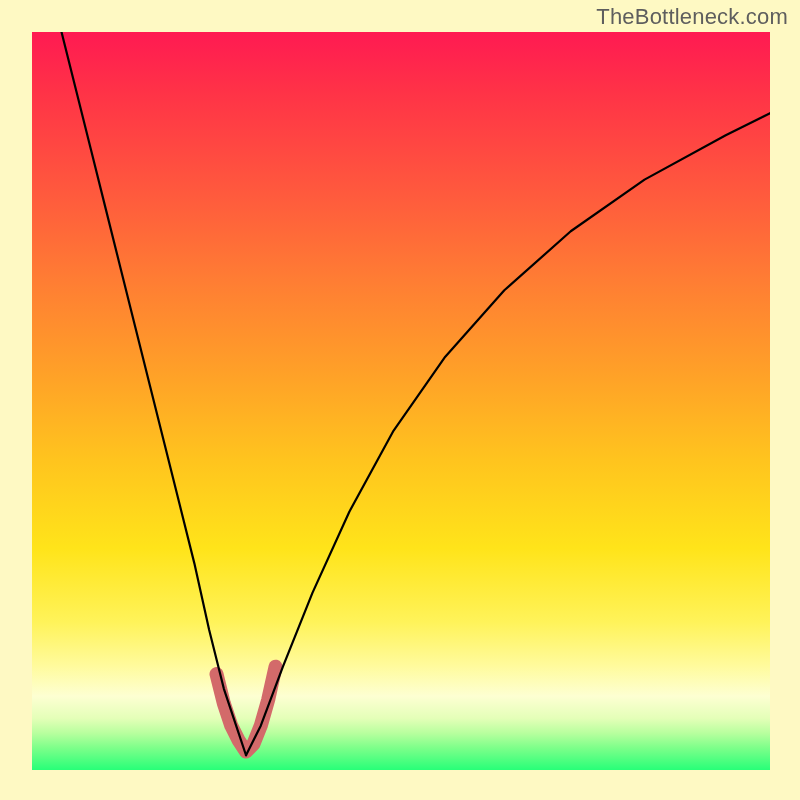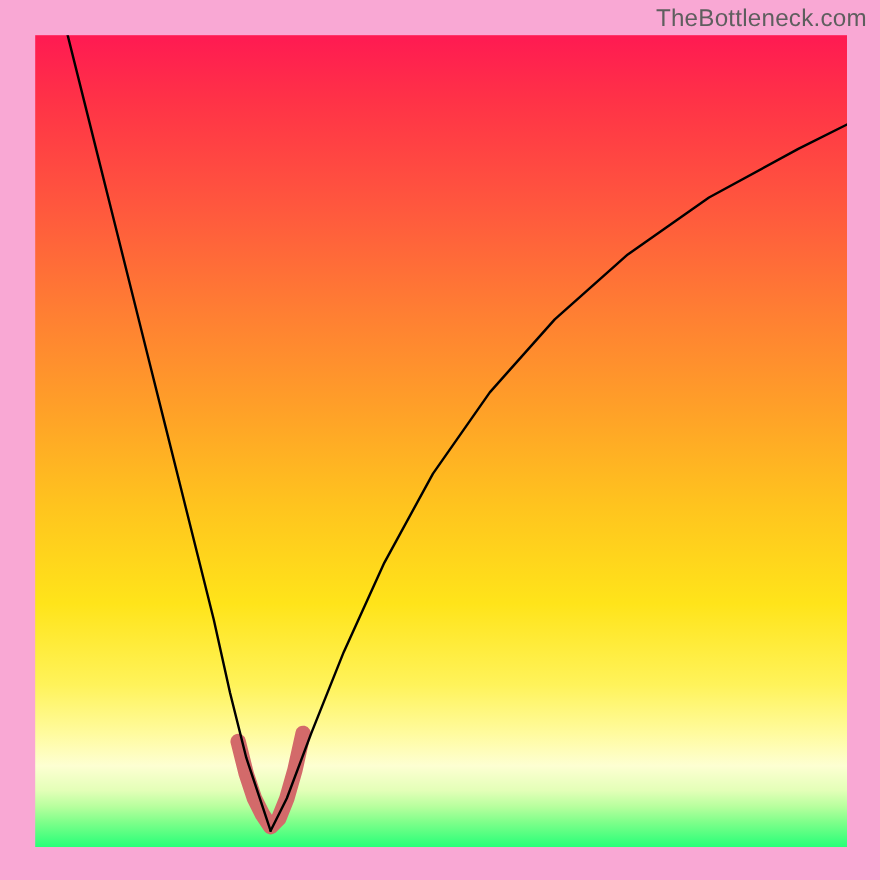--- a/index.html
+++ b/index.html
@@ -8,21 +8,21 @@
     width: 800px;
     height: 800px;
     background: #000;
     font-family: Arial, Helvetica, sans-serif;
     overflow: hidden;
   }
   .frame {
     position: relative;
     width: 800px;
     height: 800px;
-    background: #f9a8d4;
+    background: #fef9c3;
   }
   .watermark {
     position: absolute;
     top: 4px;
     right: 12px;
     color: #5e5e5e;
     font-size: 22px;
     font-weight: 500;
     letter-spacing: 0.2px;
     z-index: 10;

